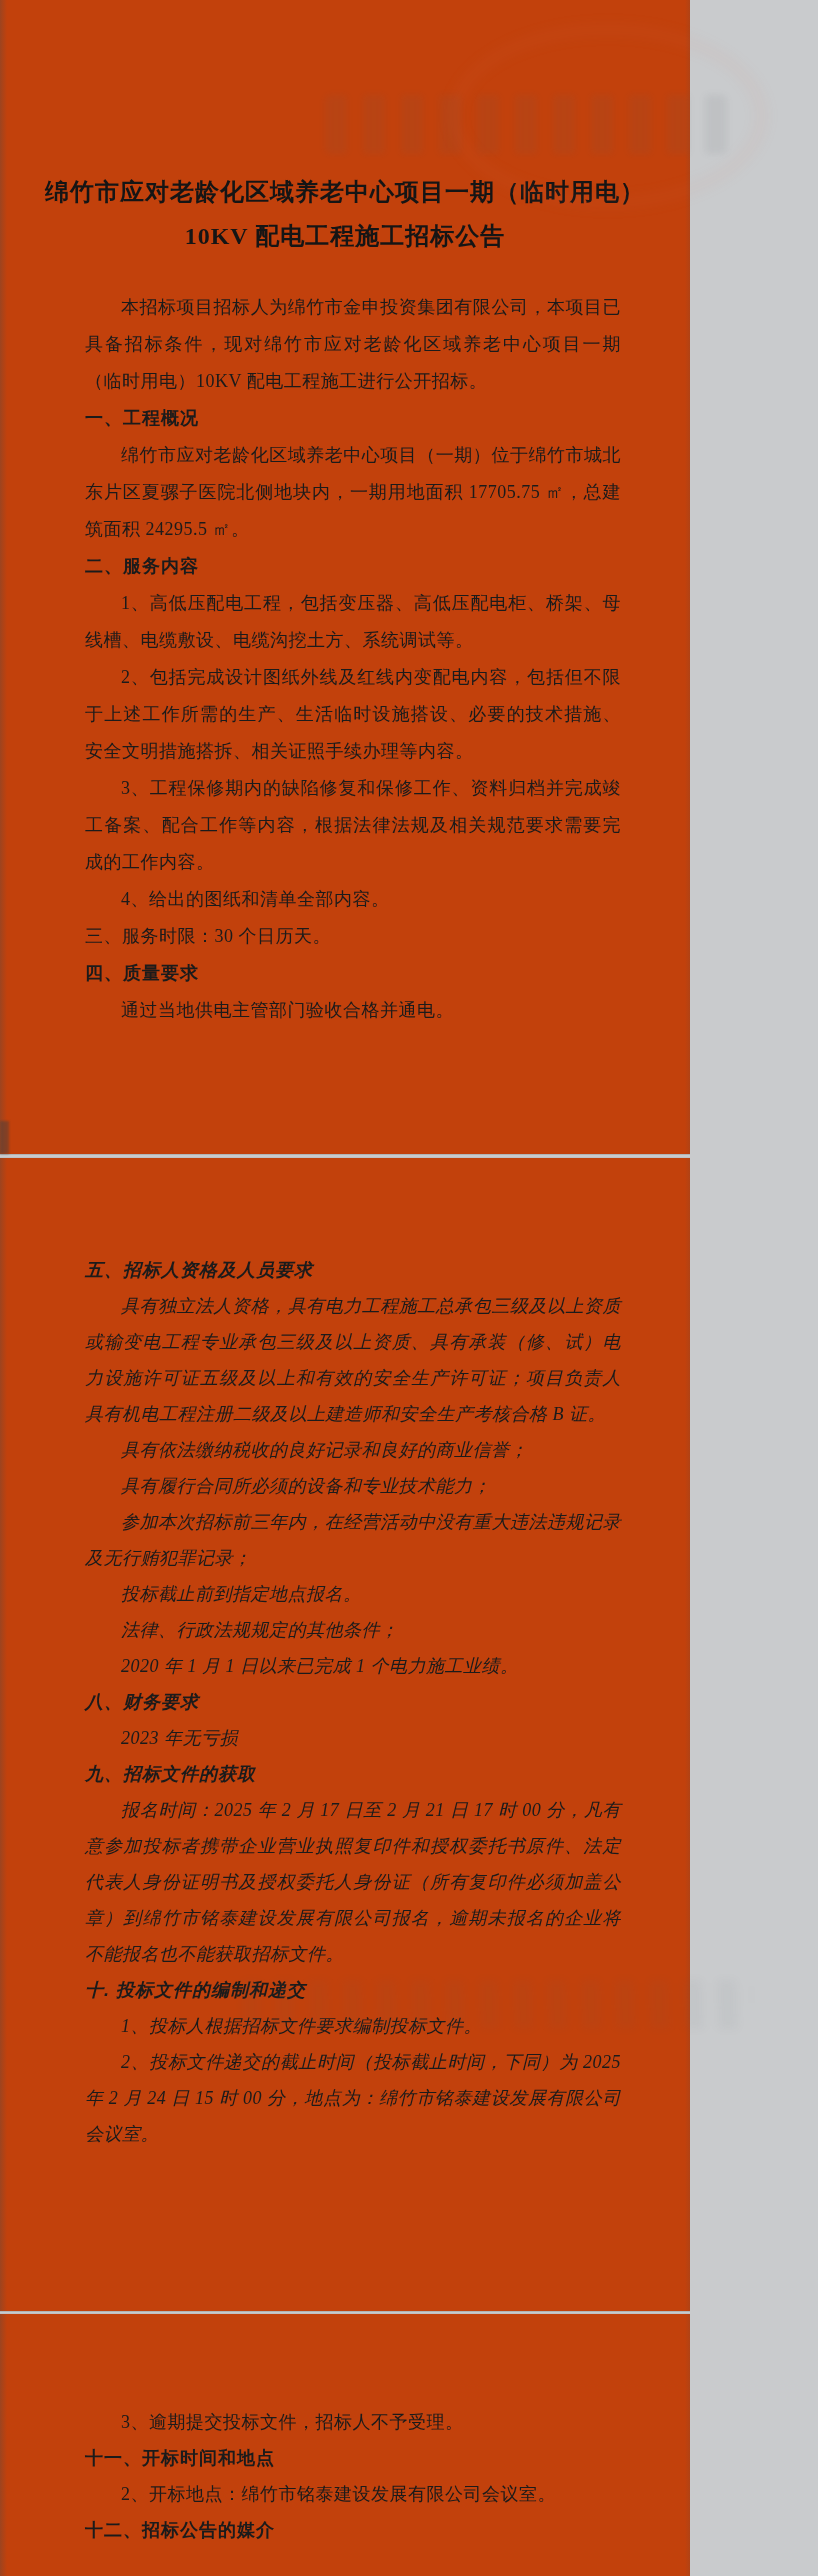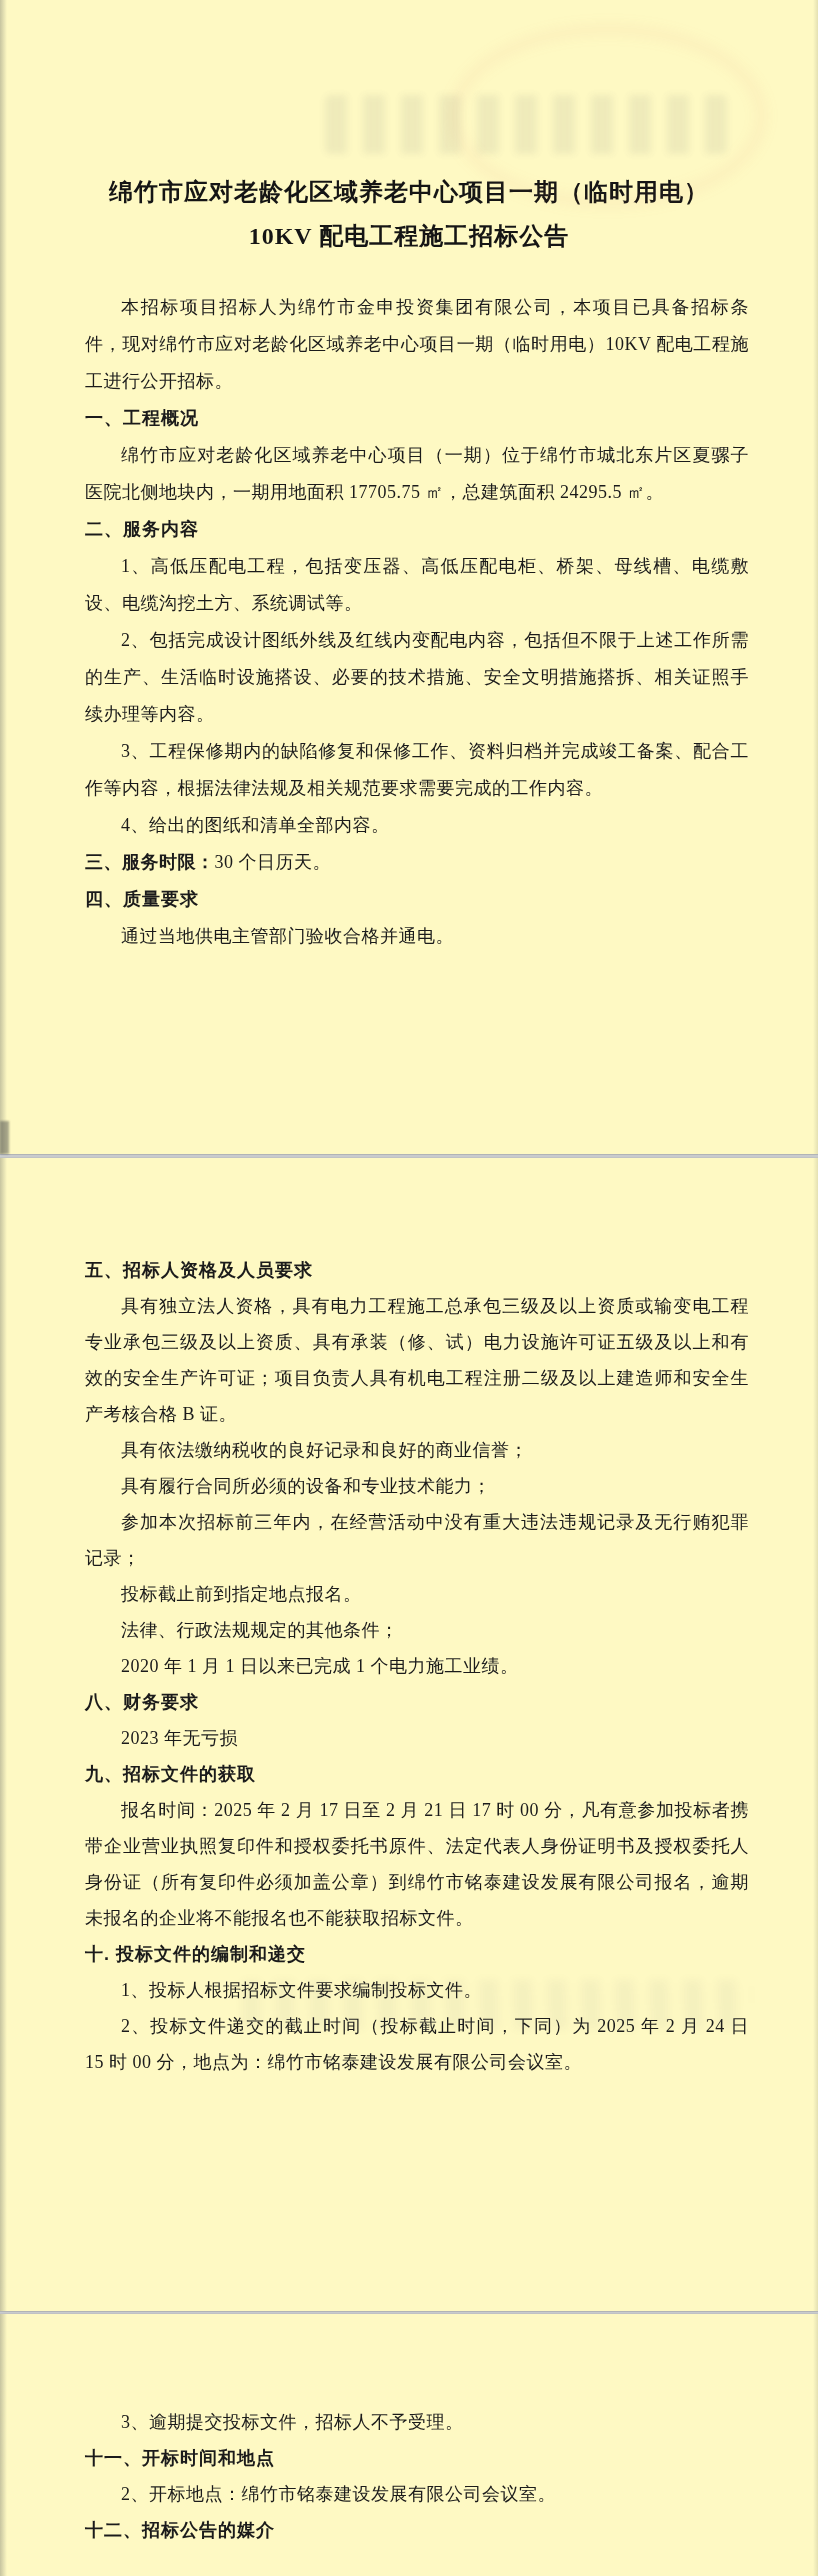--- a/index.html
+++ b/index.html
@@ -1,38 +1,38 @@
 <!DOCTYPE html>
 <html style="font-size:8.2px"><head>
 <meta charset="utf-8">
 <style>
   html,body{margin:0;padding:0;background:#c9cbcd;}
   .canvas{position:relative;width:818px;height:3470px;background:#c9cbcd;overflow:hidden;
           font-family:"Liberation Serif","DejaVu Serif",serif;color:#1b1b1b;}
-  .page{position:absolute;left:0;width:818px;background:#fef9c3;box-shadow:0 0.5px 0 #9a9da0, 0 -0.5px 0 #b7babc;}
+  .page{position:absolute;left:0;width:690px;background:#c2410c;box-shadow:0 0.5px 0 #9a9da0, 0 -0.5px 0 #b7babc;}
   .page::before{content:"";position:absolute;left:0;top:0;bottom:0;width:6.7px;
           background:linear-gradient(to right,rgba(70,75,78,.30),rgba(70,75,78,0));pointer-events:none;}
   .page::after{content:"";position:absolute;right:0;top:0;bottom:0;width:4.6px;
           background:linear-gradient(to left,rgba(70,75,78,.14),rgba(70,75,78,0));pointer-events:none;}
   #page-1{top:0;height:1154px;}
   #page-2{top:1158px;height:1153px;}
   #page-3{top:2314px;height:1156px;}
 
   .content{margin:0 69px 0 85px;font-size:18px;text-align:justify;letter-spacing:0.5px;}
   #page-1 .content{line-height:37px;}
-  #page-2 .content{line-height:36px;padding-top:94px;}
+  #page-2 .content{line-height:36px;padding-top:94px;font-style:italic;}
   #page-3 .content{line-height:36px;padding-top:90px;}
 
   .title-block{padding-top:170px;margin-bottom:31px;}
   .title{margin:0;text-align:center;font-size:24px;line-height:44px;font-weight:700;
          letter-spacing:1px;color:#151515;}
   p{margin:0;padding:0;}
   .ind{text-indent:2em;}
   .h{font-family:"Liberation Sans","DejaVu Sans",sans-serif;font-weight:700;letter-spacing:1px;}
-  .h-inline{font-family:"Liberation Sans","DejaVu Sans",sans-serif;font-weight:700;margin-top:28px;}
+  .h-inline{font-family:"Liberation Sans","DejaVu Sans",sans-serif;font-weight:400;margin-top:28px;}
 
   
   .smudge{position:absolute;pointer-events:none;}
   .smudge-streaks-1{top:95px;left:325px;width:402px;height:59px;border-radius:5.2px;
       background:repeating-linear-gradient(90deg,rgba(90,95,100,.12) 0 21.6px,rgba(90,95,100,0) 21.6px 38px);
       filter:blur(3.6px);opacity:.75;}
   .smudge-ghost-ring{top:23px;left:448px;width:294px;height:160px;border-radius:50%;
       border:13.4px solid rgba(214,120,110,.06);filter:blur(5.7px);}
   .smudge-streaks-2{top:822px;left:242px;width:510px;height:49px;border-radius:5.2px;
       background:repeating-linear-gradient(88deg,rgba(95,100,105,.09) 0 19.6px,rgba(95,100,105,0) 19.6px 34px);

